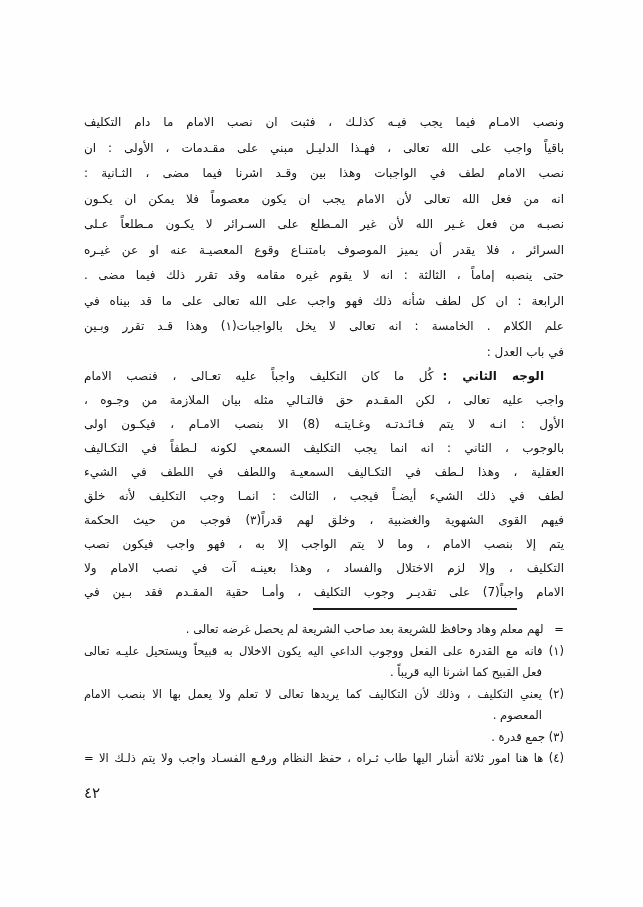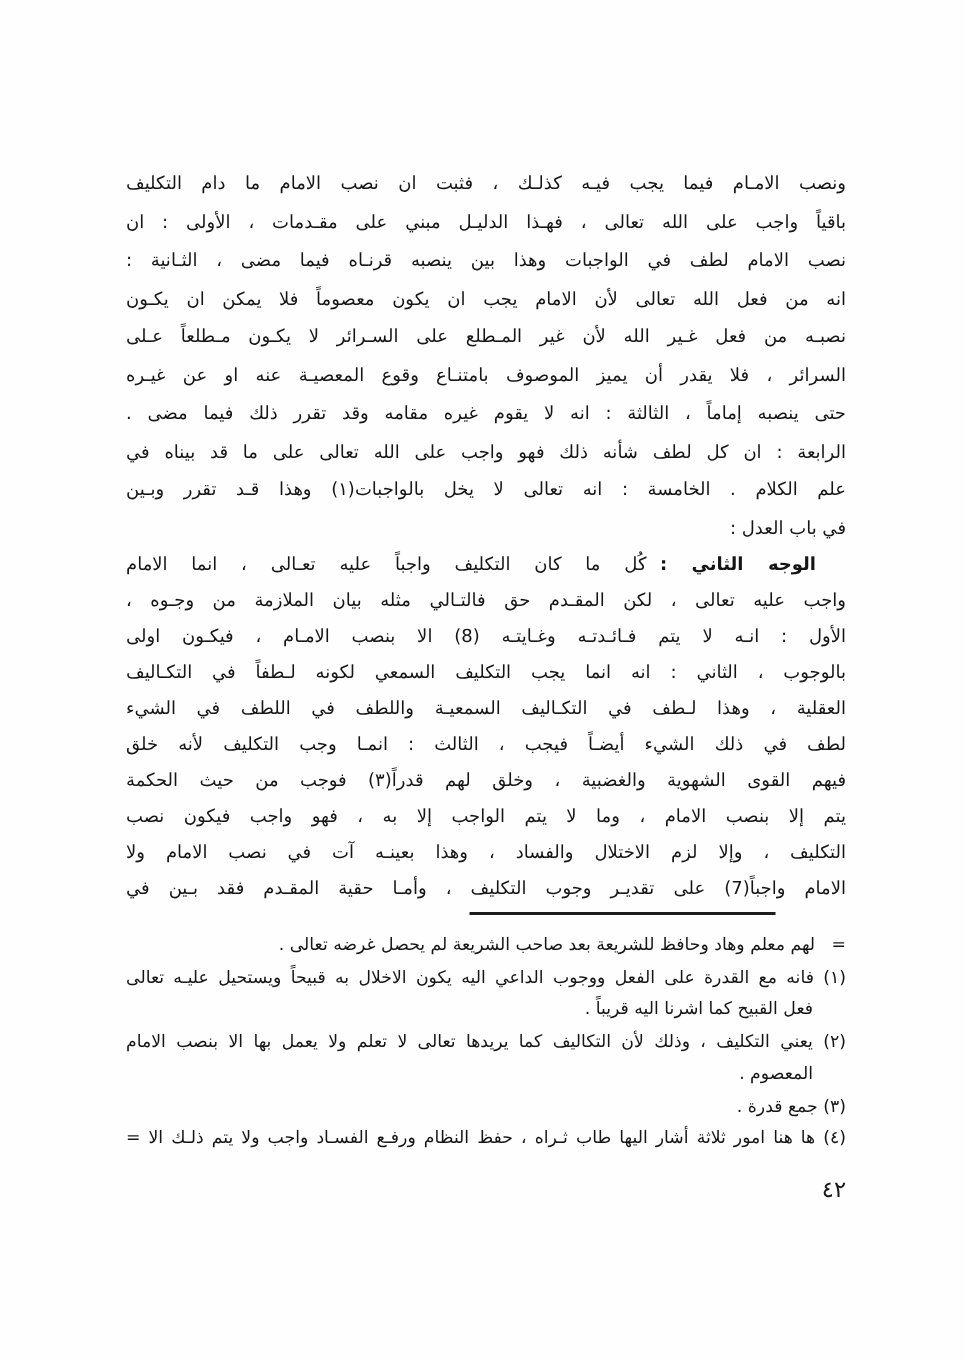--- a/index.html
+++ b/index.html
@@ -35,46 +35,46 @@
   .fline{
     font-size:11.5px;
     height:21.5px;line-height:21.5px;
     text-align:justify;text-align-last:justify;-moz-text-align-last:justify;
     overflow:hidden;
   }
   .fline.no-j{text-align-last:right;-moz-text-align-last:right}
   .fline.hang{padding-right:22px}
   .pagenum{
     position:absolute;top:782px;left:0;right:0;
-    text-align:right;font-size:15px;letter-spacing:4px;
+    text-align:left;font-size:15px;letter-spacing:4px;
     height:22px;line-height:22px;
   }
 </style>
 </head>
 <body>
 
 <div class="page">
   <div class="textblock">
 
     <div class="para" id="para1">
       <div class="bline">ونصب الامـام فيما يجب فيـه كذلـك ، فثبت ان نصب الامام ما دام التكليف</div>
       <div class="bline">باقياً واجب على الله تعالى ، فهـذا الدليـل مبني على مقـدمات ، الأولى : ان</div>
-      <div class="bline">نصب الامام لطف في الواجبات وهذا بين ينصبه قرنـاه فيما مضى ، الثـانية :</div>
+      <div class="bline">نصب الامام لطف في الواجبات وهذا بين وقـد اشرنا فيما مضى ، الثـانية :</div>
       <div class="bline">انه من فعل الله تعالى لأن الامام يجب ان يكون معصوماً فلا يمكن ان يكـون</div>
       <div class="bline">نصبـه من فعل غـير الله لأن غير المـطلع على السـرائر لا يكـون مـطلعاً عـلى</div>
       <div class="bline">السرائر ، فلا يقدر أن يميز الموصوف بامتنـاع وقوع المعصيـة عنه او عن غيـره</div>
       <div class="bline">حتى ينصبه إماماً ، الثالثة : انه لا يقوم غيره مقامه وقد تقرر ذلك فيما مضى .</div>
       <div class="bline">الرابعة : ان كل لطف شأنه ذلك فهو واجب على الله تعالى على ما قد بيناه في</div>
       <div class="bline">علم الكلام . الخامسة : انه تعالى لا يخل بالواجبات(١) وهذا قـد تقرر وبـين</div>
       <div class="bline no-j">في باب العدل :</div>
     </div>
 
     <div class="para" id="para2">
       <div class="bline indent">
-        <span class="lead">الوجه الثاني :</span><span>كُل ما كان التكليف واجباً عليه تعـالى ، انما الامام</span>
+        <span class="lead">الوجه الثاني :</span><span>كُل ما كان التكليف واجباً عليه تعـالى ، فنصب الامام</span>
       </div>
       <div class="bline">واجب عليه تعالى ، لكن المقـدم حق فالتـالي مثله بيان الملازمة من وجـوه ،</div>
       <div class="bline">الأول : انـه لا يتم فـائـدتـه وغـايتـه (8) الا بنصب الامـام ، فيكـون اولى</div>
       <div class="bline">بالوجوب ، الثاني : انه انما يجب التكليف السمعي لكونه لـطفاً في التكـاليف</div>
       <div class="bline">العقلية ، وهذا لـطف في التكـاليف السمعيـة واللطف في اللطف في الشيء</div>
       <div class="bline">لطف في ذلك الشيء أيضـاً فيجب ، الثالث : انمـا وجب التكليف لأنه خلق</div>
       <div class="bline">فيهم القوى الشهوية والغضبية ، وخلق لهم قدراً(٣) فوجب من حيث الحكمة</div>
       <div class="bline">يتم إلا بنصب الامام ، وما لا يتم الواجب إلا به ، فهو واجب فيكون نصب</div>
       <div class="bline">التكليف ، وإلا لزم الاختلال والفساد ، وهذا بعينـه آت في نصب الامام ولا</div>
       <div class="bline">الامام واجباً(7) على تقديـر وجوب التكليف ، وأمـا حقية المقـدم فقد بـين في</div>

